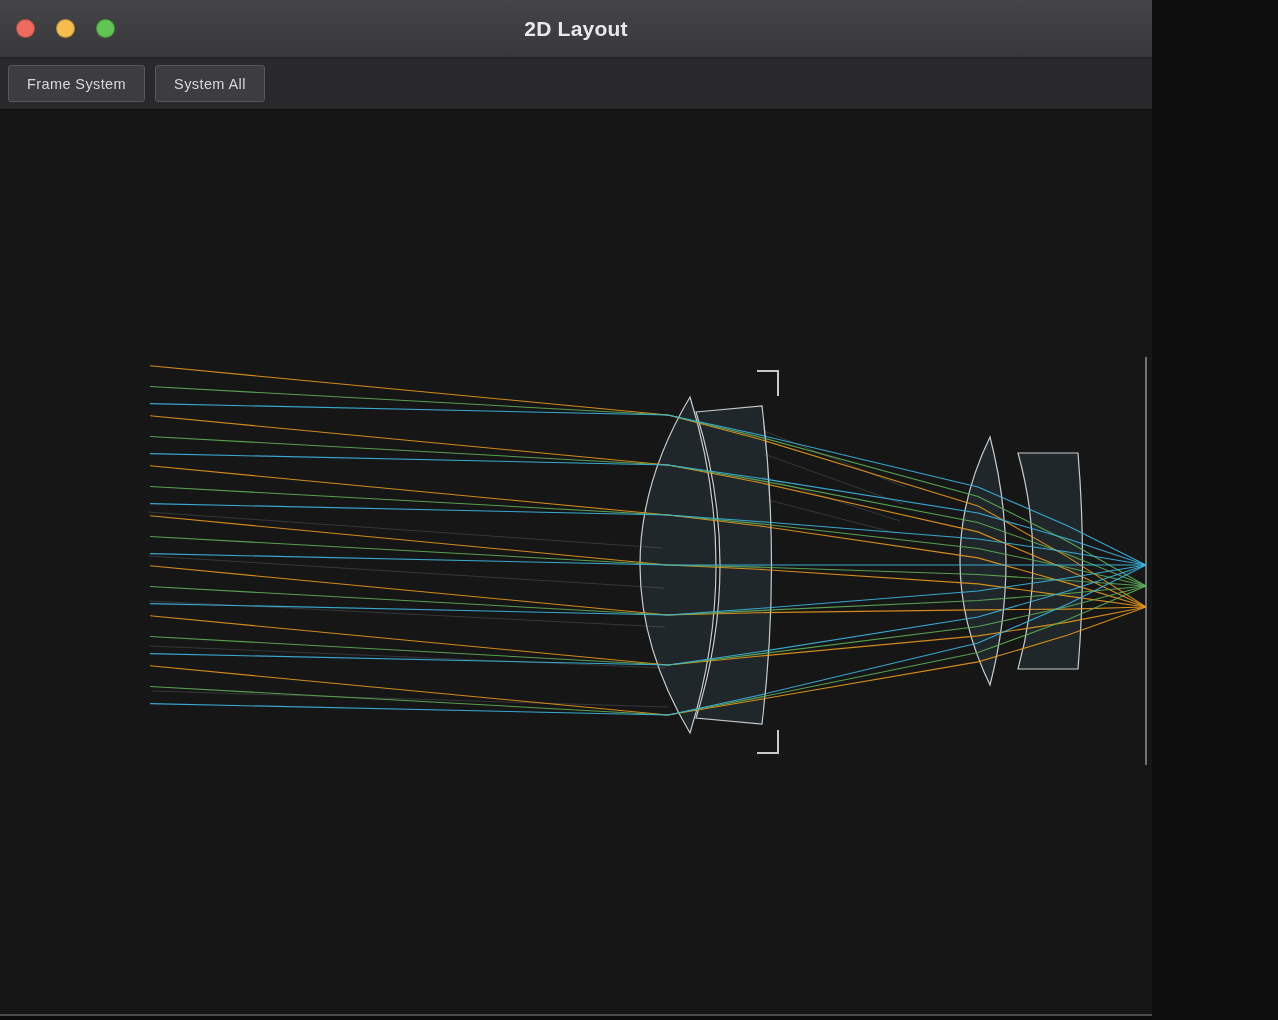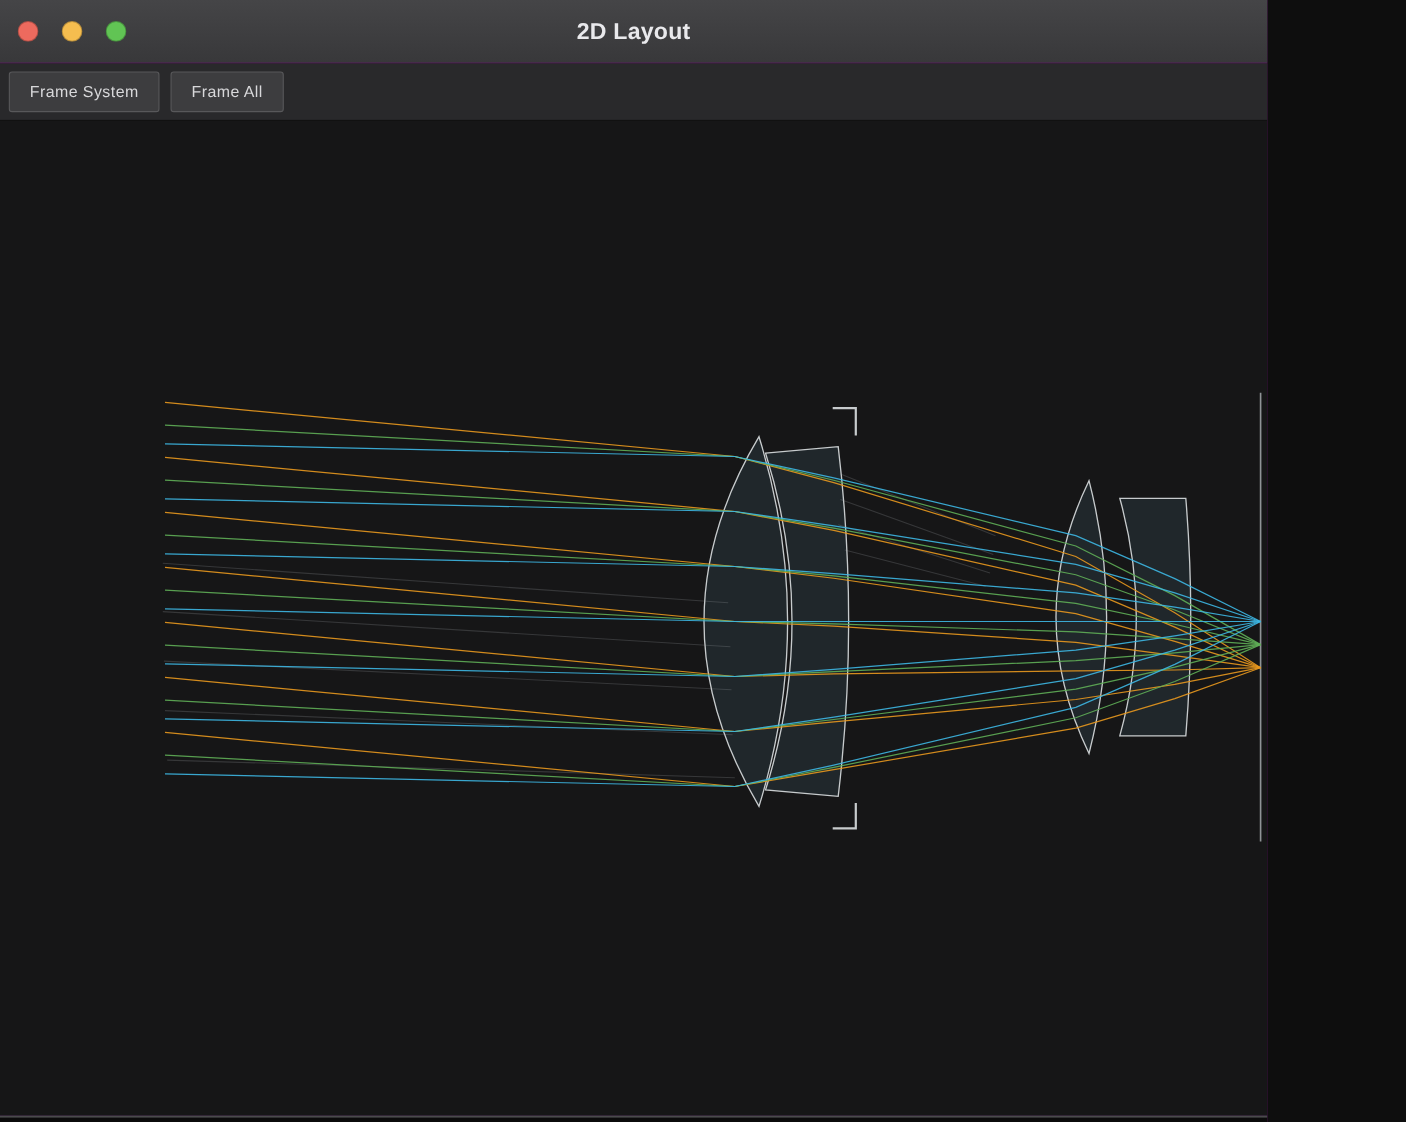--- a/index.html
+++ b/index.html
@@ -1,19 +1,19 @@
 <!DOCTYPE html>
 <html><head>
 <meta charset="utf-8">
 <style>
   * { margin:0; padding:0; box-sizing:border-box; }
   html,body { width:1278px; height:1020px; background:#0e0e0e; overflow:hidden;
               font-family:"Liberation Sans", sans-serif; }
   .window { width:1152px; height:1020px; display:flex; flex-direction:column;
-            background:#a21caf; }
+            background:#0c4a6e; }
 
   
   .titlebar { position:relative; height:58px; flex:0 0 58px;
               background:linear-gradient(#454547, #38383a);
               border-bottom:1px solid #222224;
               display:flex; align-items:center; justify-content:center; }
   .traffic-lights { position:absolute; left:16px; top:0; height:100%;
                     display:flex; align-items:center; gap:21px; }
   .tl { width:19px; height:19px; border-radius:50%; display:inline-block;
         border:0.5px solid rgba(0,0,0,.25); cursor:default; }
@@ -45,21 +45,21 @@
     <div class="traffic-lights">
       <span class="tl" style="background: rgb(237, 106, 94);"></span>
       <span class="tl" style="background: rgb(245, 189, 79);"></span>
       <span class="tl" style="background: rgb(97, 196, 84);"></span>
     </div>
     <div class="title">2D Layout</div>
   </div>
 
   <div class="toolbar">
     <button class="tb-btn">Frame System</button>
-    <button class="tb-btn">Frame All</button>
+    <button class="tb-btn">System All</button>
   </div>
 
   <div class="canvas">
     <svg id="diagram" width="1278" height="904" viewBox="0 110 1278 904">
         <path d="M 690 397 Q 590 565 690 733 Q 742 565 690 397 Z" fill="rgba(90,130,150,0.16)" stroke="#c7cbcd" stroke-width="1.2"></path>
         <path d="M 696 412 L 762 406 Q 781 565 762 724 L 696 718 Q 744 565 696 412 Z" fill="rgba(90,130,150,0.16)" stroke="#c7cbcd" stroke-width="1.2"></path>
         <path d="M 990 437 Q 930 561 990 685 Q 1022 561 990 437 Z" fill="rgba(90,130,150,0.16)" stroke="#c7cbcd" stroke-width="1.2"></path>
         <path d="M 1018 453 L 1078 453 Q 1087 561 1078 669 L 1018 669 Q 1048 561 1018 453 Z" fill="rgba(90,130,150,0.16)" stroke="#c7cbcd" stroke-width="1.2"></path>
         <polyline points="757,371 778,371 778,396" fill="none" stroke="#c7cbcd" stroke-width="2"></polyline>
         <polyline points="778,730 778,753 757,753" fill="none" stroke="#c7cbcd" stroke-width="2"></polyline>

